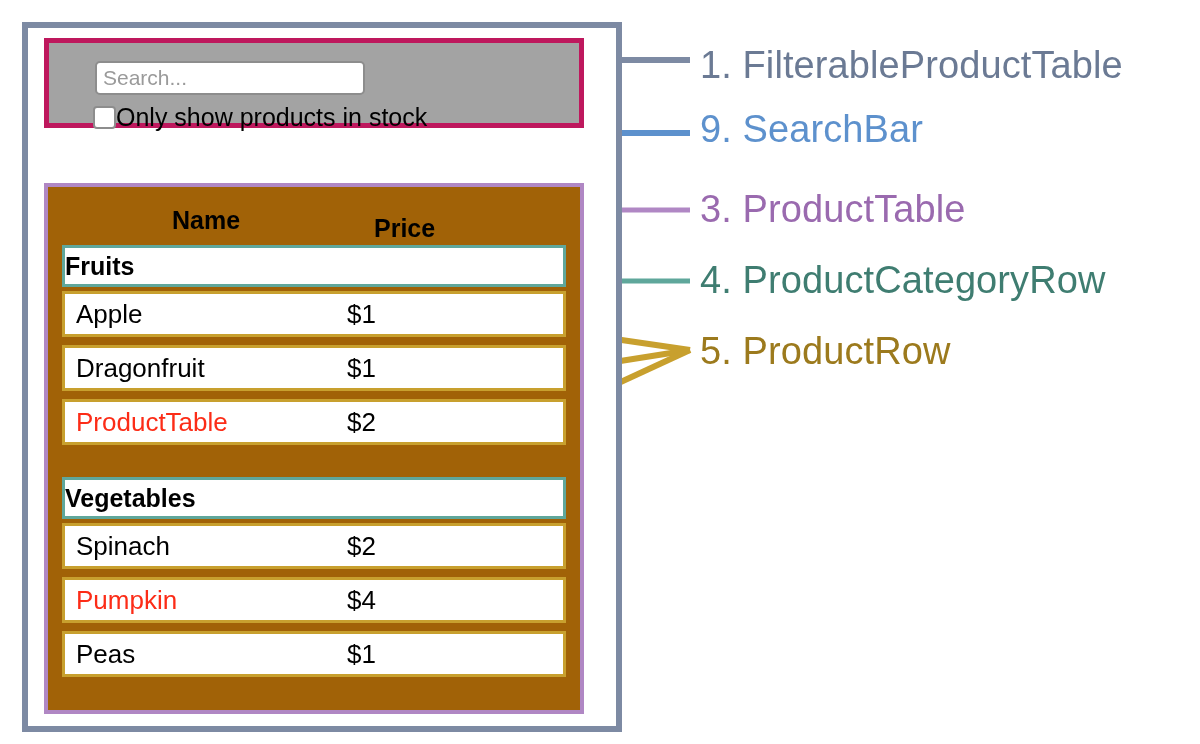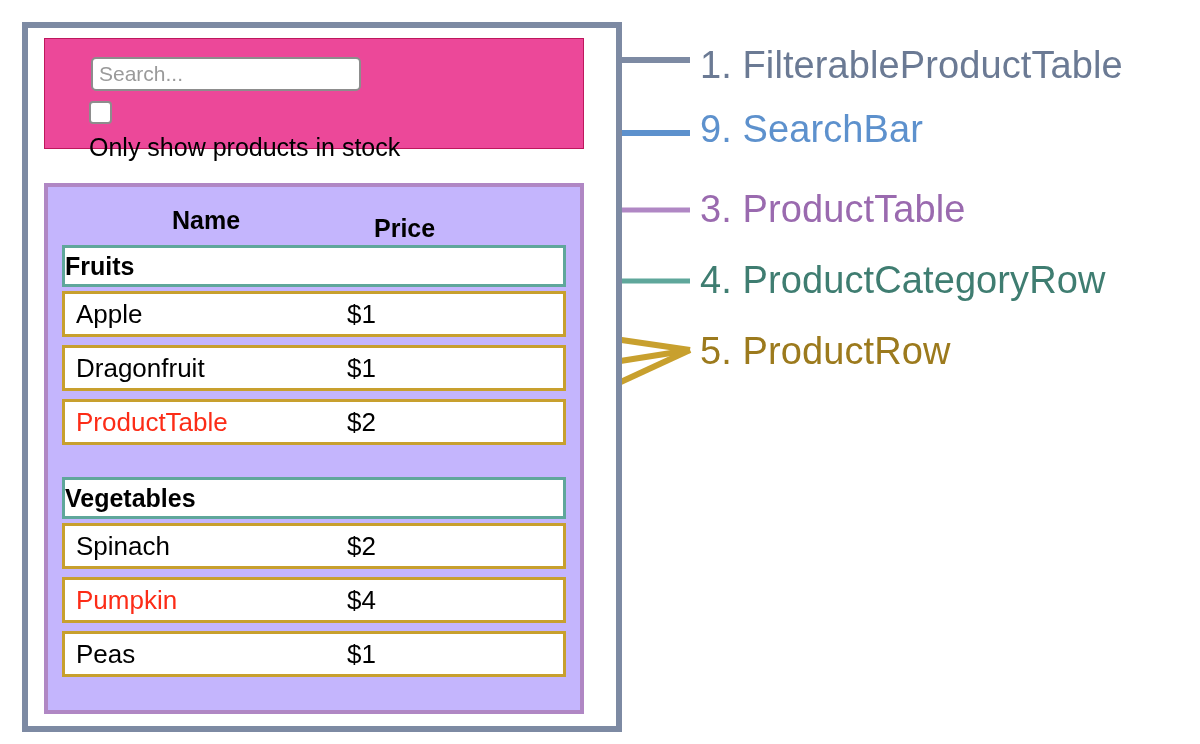--- a/index.html
+++ b/index.html
@@ -40,24 +40,24 @@
     box-sizing: border-box;
     background: #ffffff;
   }
 
   
   .search-bar {
     position: absolute;
     left: 44px;
     top: 38px;
     width: 540px;
-    height: 111px;
-    border: 1px solid #be185d;
-    box-sizing: border-box;
-    background: #ec4899;
+    height: 90px;
+    border: 5px solid #be185d;
+    box-sizing: border-box;
+    background: #a3a3a3;
   }
   .search-input {
     position: absolute;
     left: 46px;
     top: 18px;
     width: 270px;
     height: 34px;
     box-sizing: border-box;
     border: 2px solid #8d8d8d;
     border-radius: 5px;
@@ -71,23 +71,21 @@
   }
   .search-input::placeholder {
     color: #9a9a9a;
     opacity: 1;
   }
   .checkbox-line {
     position: absolute;
     left: 44px;
     top: 62px;
     display: flex;
-    align-items: flex-start;
-    gap: 11px;
-    flex-direction: column;
+    align-items: center;
   }
   .cbx {
     width: 23px;
     height: 23px;
     box-sizing: border-box;
     border: 2px solid #8d8d8d;
     border-radius: 4px;
     background: #ffffff;
     display: block;
     margin: 0;
@@ -105,21 +103,21 @@
 
   
   .product-table {
     position: absolute;
     left: 44px;
     top: 183px;
     width: 540px;
     height: 531px;
     border: 4px solid #b087c4;
     box-sizing: border-box;
-    background: #c4b5fd;
+    background: #a16207;
   }
   .th-row {
     position: absolute;
     left: 0;
     top: 12px;
     width: 100%;
     height: 42px;
   }
   .th-name,
   .th-price {

